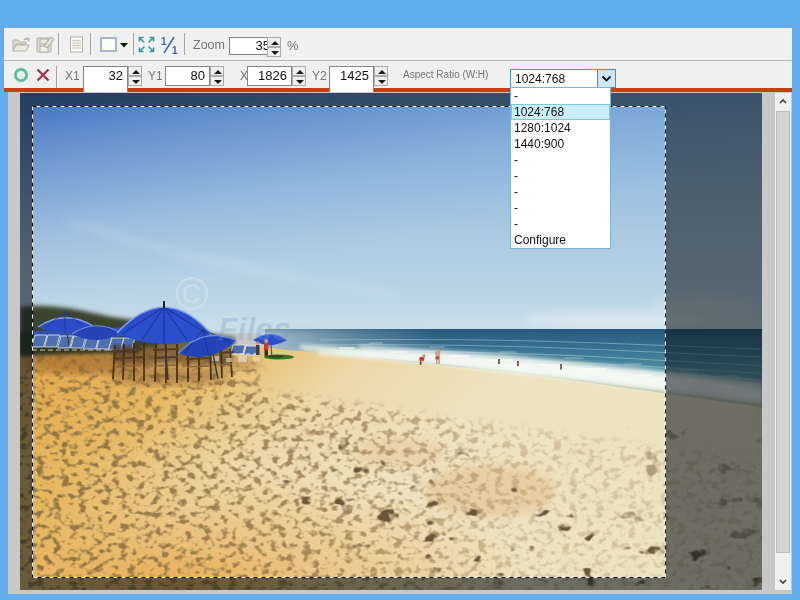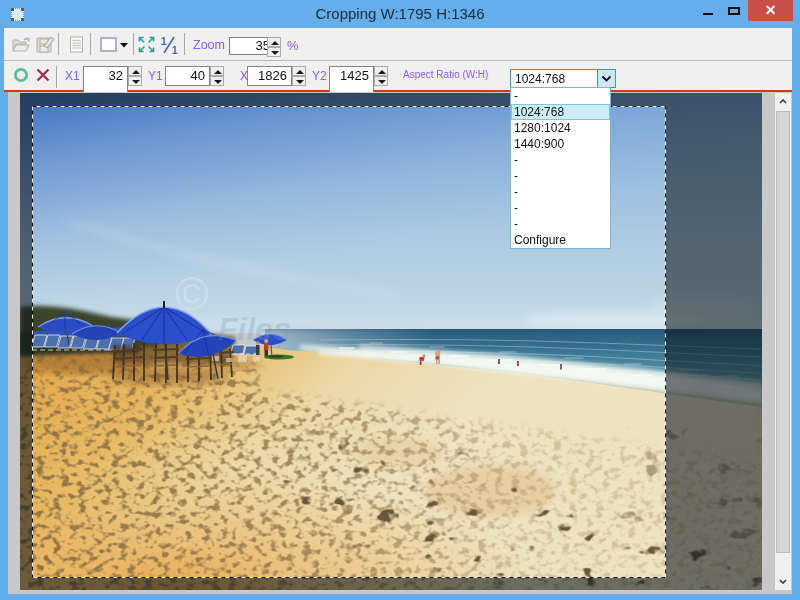--- a/index.html
+++ b/index.html
@@ -10,23 +10,23 @@
     border:1px dotted #90908a;background:#d8ecfa;box-sizing:border-box;}
   .ticon i{position:absolute;width:3px;height:3px;background:#5c5c54;}
   .title{position:absolute;left:0;top:0;width:800px;text-align:center;
     font-size:15px;color:#1b2b3a;line-height:27px;}
   .btnmin{position:absolute;left:703px;top:13px;width:10px;height:2px;background:#101010;}
   .btnmax{position:absolute;left:728px;top:7px;width:8px;height:4px;border:2px solid #101010;}
   .btnclose{position:absolute;left:748px;top:0;width:45px;height:21px;background:#cb4f49;
     color:#fff;text-align:center;font-size:14px;line-height:21px;font-weight:bold;}
   .tb{position:absolute;left:4px;width:788px;background:#f0f0f0;}
   #tb1{top:28px;height:33px;border-bottom:1px solid #b9b9b9;box-sizing:border-box;}
-  #tb2{top:61px;height:31px;border-bottom:2px solid #c2410c;box-sizing:border-box;}
+  #tb2{top:61px;height:31px;border-bottom:4px solid #c2410c;box-sizing:border-box;}
   .sep{position:absolute;top:5px;width:1px;height:22px;background:#a8a8a8;}
-  .lbl{position:absolute;font-size:12px;color:#8b5cf6;}
+  .lbl{position:absolute;font-size:12px;color:#737373;}
   .inp{position:absolute;background:#fff;border:1px solid #848484;box-sizing:border-box;
     font-size:13px;color:#101010;text-align:right;padding-right:4px;}
   .spin{position:absolute;width:14px;height:20px;}
   .spin .u,.spin .d{position:absolute;left:0;width:14px;height:10px;background:#efefef;
     border:1px solid #ababab;box-sizing:border-box;}
   .spin .u{top:0}.spin .d{top:10px}
   .spin .u:after{content:"";position:absolute;left:3px;top:2.5px;width:0;height:0;
     border-left:4px solid transparent;border-right:4px solid transparent;border-bottom:4px solid #1a1a1a;}
   .spin .d:after{content:"";position:absolute;left:3px;top:2.5px;width:0;height:0;
     border-left:4px solid transparent;border-right:4px solid transparent;border-top:4px solid #1a1a1a;}
@@ -37,32 +37,20 @@
   .vsb .ab{position:absolute;left:0;width:16px;height:17px;background:#f1f1f1;}
   .vsb .thumb{position:absolute;left:1px;top:18px;width:14px;height:442px;background:#d5d5d5;border:1px solid #bcbcbc;box-sizing:border-box;}
   .dd{position:absolute;left:510px;top:87px;width:101px;height:162px;background:#fff;
     border:1px solid #78b4d8;box-sizing:border-box;z-index:50;}
   .dd .it{height:16px;line-height:16px;font-size:12px;color:#101010;padding-left:3px;}
   .dd .sel{background:#cbeef9;outline:1px solid #7cc8e2;outline-offset:-1px;}
 </style>
 </head>
 <body>
 <div class="win">
-  <div class="titlebar">
-    <div class="ticon">
-        <i style="left:-1px;top:-1px"></i>
-        <i style="right:-1px;top:-1px"></i>
-        <i style="left:-1px;bottom:-1px"></i>
-        <i style="right:-1px;bottom:-1px"></i>
-      </div>
-    <div class="title">Cropping W:1795 H:1346</div>
-    <div class="btnmin"></div>
-    <div class="btnmax"></div>
-    <div class="btnclose">✕</div>
-  </div>
 
   <div class="tb" id="tb1">
     <svg style="position:absolute;left:8px;top:9px" width="20" height="16" viewBox="0 0 20 16">
       <path d="M1 14 L1 3 L6 3 L8 5 L14 5 L14 7 L4 7 L1 14 Z" fill="#dedbd4" stroke="#b4b0a8"></path>
       <path d="M4 8 L17 8 L14 14 L1 14 Z" fill="#eceae4" stroke="#b4b0a8"></path>
       <path d="M12 3 C14 1 16 1 17 2 M17 2 L14.5 2.2 M17 2 L16.6 4.5" stroke="#b4b0a8" fill="none" stroke-width="1.3"></path>
     </svg>
     <svg style="position:absolute;left:32px;top:8px" width="19" height="18" viewBox="0 0 19 18">
       <rect x="1" y="2" width="14" height="14" rx="1" fill="#dedbd4" stroke="#b2aea6"></rect>
       <rect x="4" y="10" width="8" height="6" fill="#f2f0ea" stroke="#b2aea6"></rect>
@@ -116,21 +104,21 @@
       <path d="M3.5 3.5 L14.5 14.5 M14.5 3.5 L3.5 14.5" stroke="#a23352" stroke-width="2.4"></path>
     </svg>
     <div class="sep" style="left:52px"></div>
     <div class="lbl" style="left:61px;top:8px">X1</div>
     <div class="inp" style="left:79px;top:5px;width:45px;height:28px;line-height:18px">32</div>
     <div class="spin" style="left:124px;top:5px">
         <div class="u"></div>
         <div class="d"></div>
       </div>
     <div class="lbl" style="left:144px;top:8px">Y1</div>
-    <div class="inp" style="left:161px;top:5px;width:45px;height:20px;line-height:18px">40</div>
+    <div class="inp" style="left:161px;top:5px;width:45px;height:20px;line-height:18px">80</div>
     <div class="spin" style="left:206px;top:5px">
         <div class="u"></div>
         <div class="d"></div>
       </div>
     <div class="lbl" style="left:236px;top:8px">X2</div>
     <div class="inp" style="left:243px;top:5px;width:45px;height:20px;line-height:18px">1826</div>
     <div class="spin" style="left:288px;top:5px">
         <div class="u"></div>
         <div class="d"></div>
       </div>

